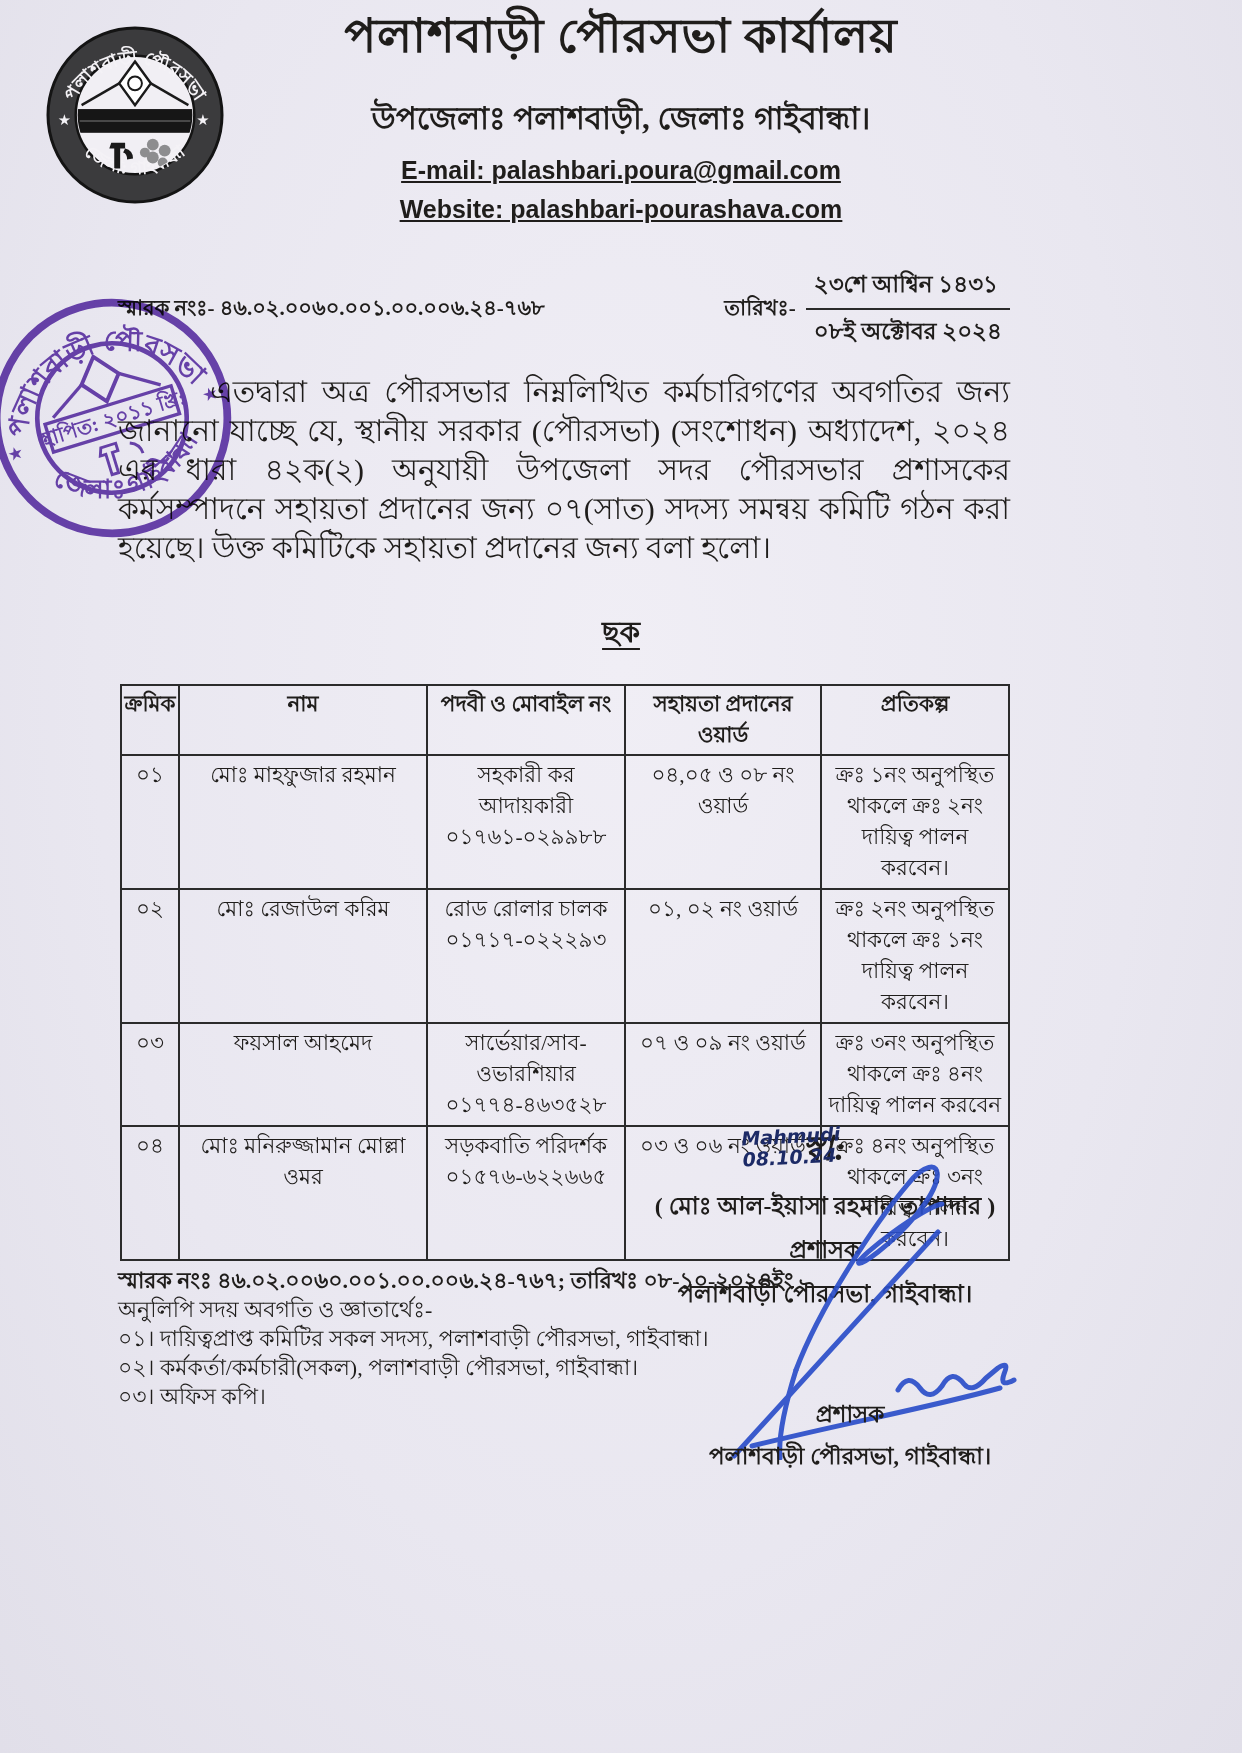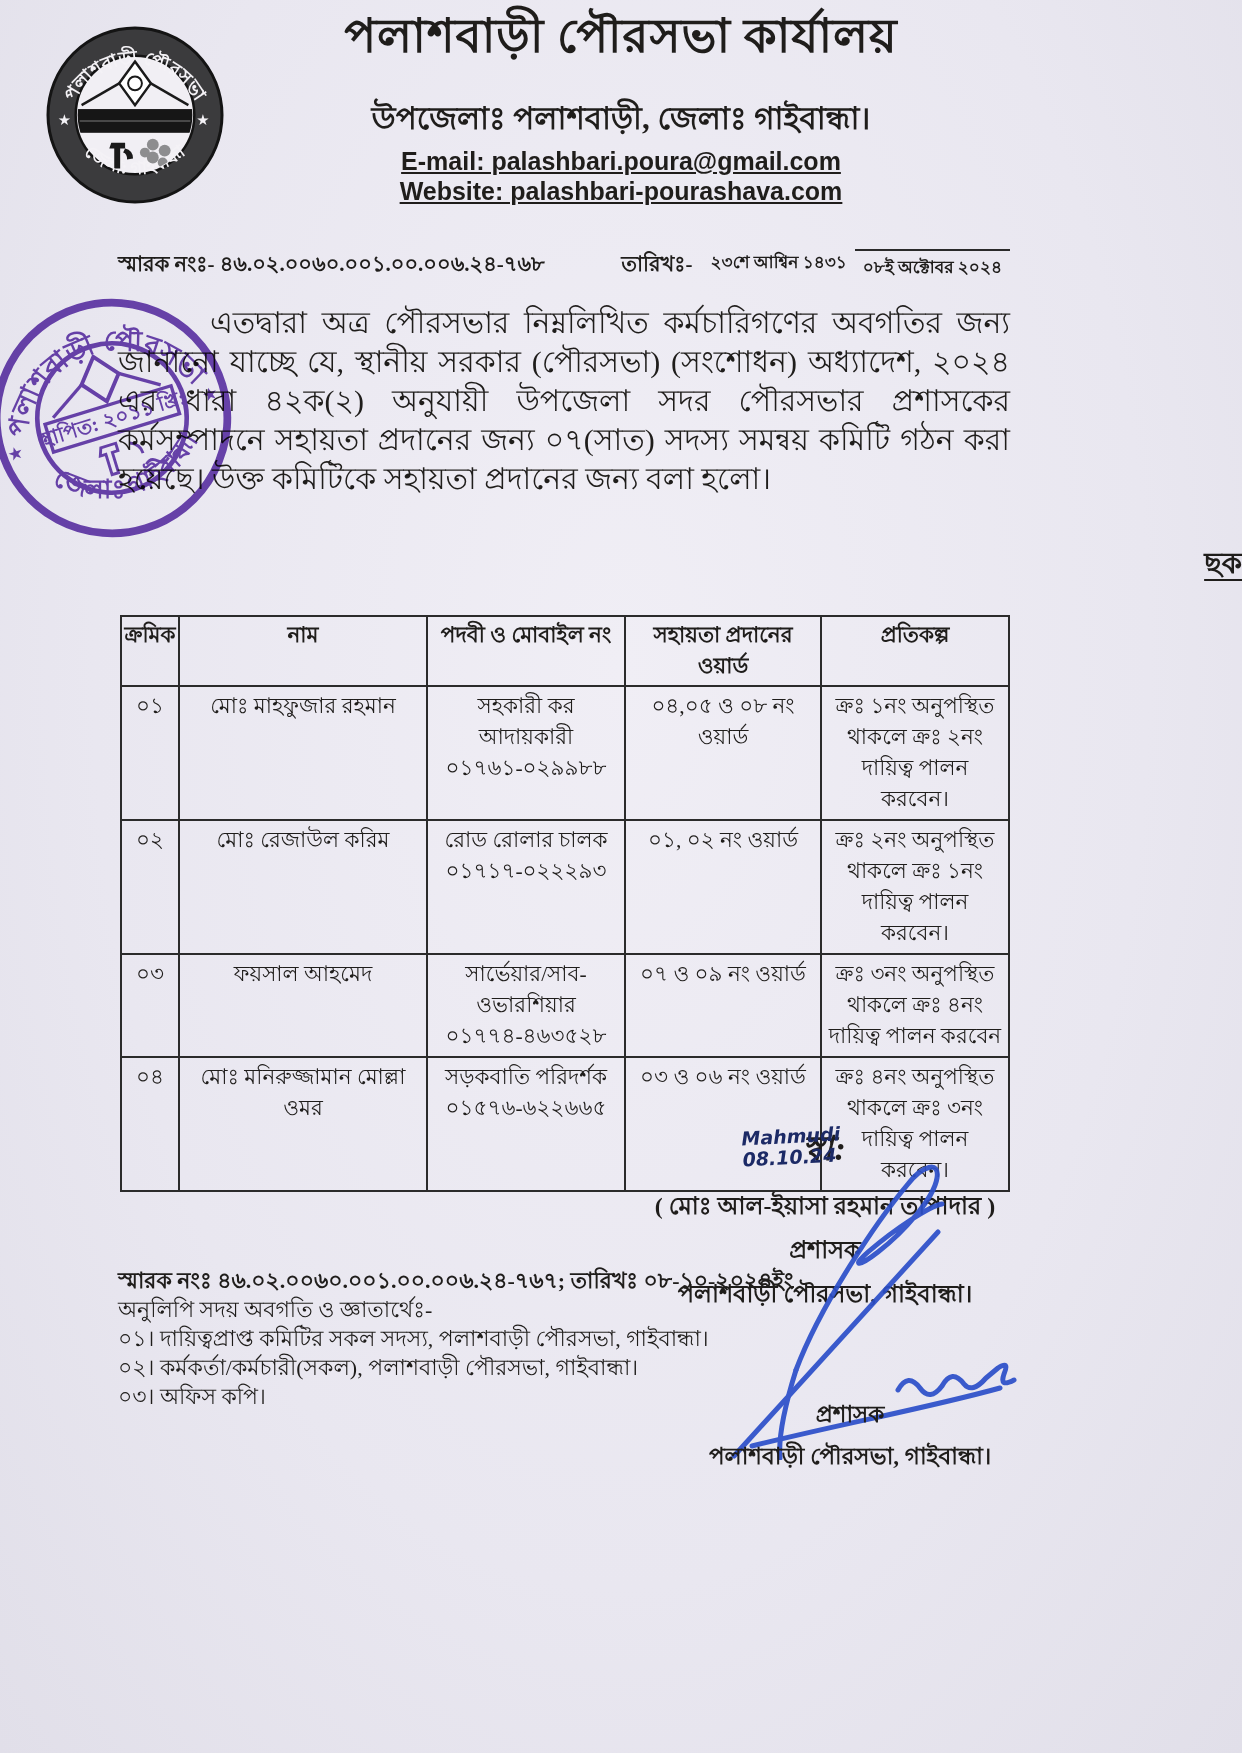--- a/index.html
+++ b/index.html
@@ -14,53 +14,53 @@
     width:1242px; height:1753px;
     background:radial-gradient(ellipse at 50% 38%, #f0eef5 0%, #e9e7f0 60%, #e1dfe9 100%);
     overflow:hidden;
   }
   
   .logo-seal{ position:absolute; left:46px; top:26px; width:178px; height:178px; }
   .header{ text-align:center; }
   .org-title{ font-size:47px; font-weight:bold; letter-spacing:1px; }
   .org-sub{ margin-top:16px; font-size:31px; font-weight:bold; }
   .org-email,.org-web{
-    margin-top:1px; font-size:25px; font-weight:bold;
+    margin-top:10px; font-size:25px; font-weight:bold;
     font-family:"Liberation Sans","DejaVu Sans",sans-serif;
     text-decoration:underline;
   }
   
   .memo-row{
     margin:42px 118px 0 118px; width:892px;
     display:flex; justify-content:space-between; align-items:center;gap:20px;
   }
   .memo-no{ font-size:21px; font-weight:bold; }
   .date-block{ display:flex; align-items:center; gap:10px; }
   .date-label{ font-size:21px; font-weight:bold; }
-  .date-stack{ display:flex; flex-direction:row; text-align:left; font-size:17px; font-weight:bold; }
+  .date-stack{ display:flex; flex-direction:column; text-align:left; font-size:23px; font-weight:bold; }
   .date-top{ padding:0 8px 3px 8px; }
   .date-bottom{ border-top:2px solid #2a2a2a; padding:3px 8px 0 8px; }
   
   .order-title{
     margin-top:14px; text-align:center; font-size:31px; font-weight:bold;
     text-decoration:underline; text-underline-offset:6px;
   }
   .order-body{
     margin:20px 118px 0 118px; width:892px;
     font-size:30px; line-height:39px; text-align:justify; text-indent:92px;
     font-weight:500;
   }
   
   .stamp{
     position:absolute; left:-14px; top:292px; width:252px; height:252px;
     transform:rotate(-17deg); opacity:.88; mix-blend-mode:multiply;
   }
   
   .chhok{
-    margin-top:42px; text-align:right; font-size:29px; font-weight:bold;
+    margin-top:42px; text-align:center; font-size:29px; font-weight:bold;
     text-decoration:underline; text-underline-offset:6px;
   }
   table.roster{
     margin:26px 0 0 120px; width:888px;
     border-collapse:collapse; table-layout:fixed;
   }
   table.roster th, table.roster td{
     border:2px solid #2b2b2b;
     text-align:center; vertical-align:top;
     font-size:21.5px; line-height:31px; padding:4px 4px;

